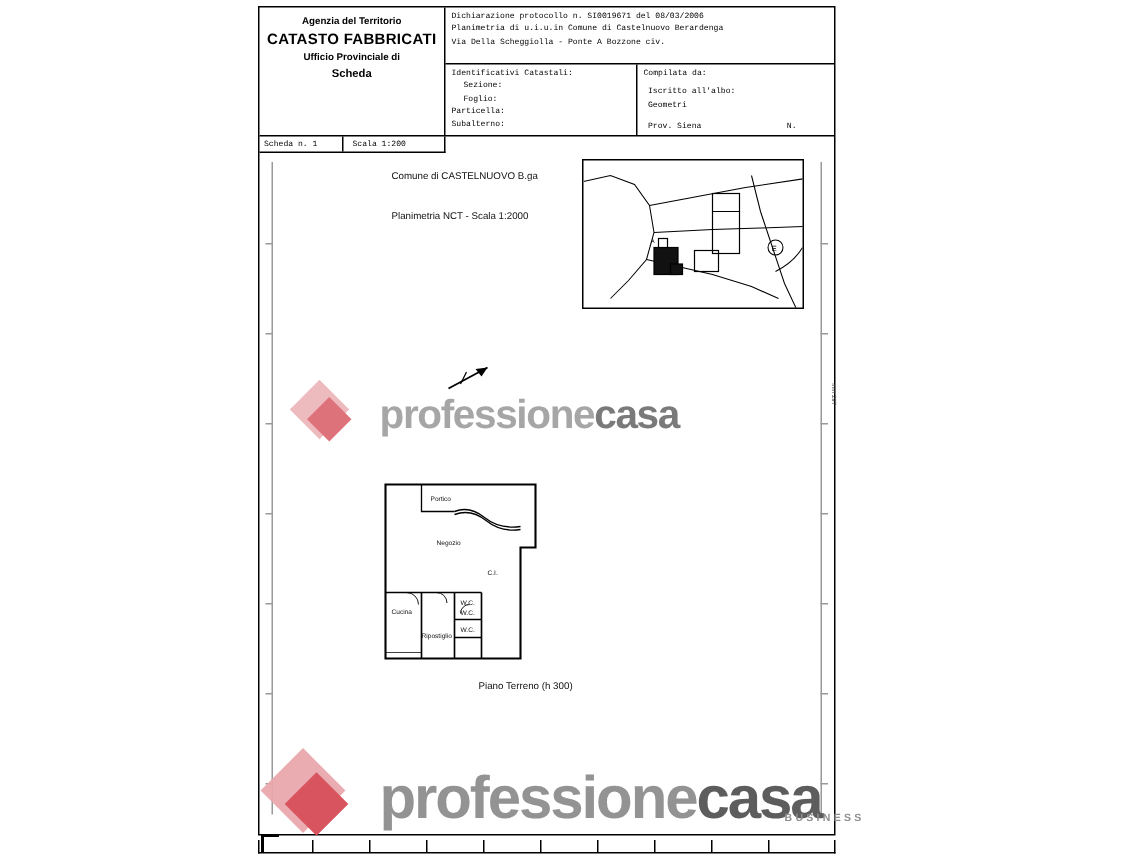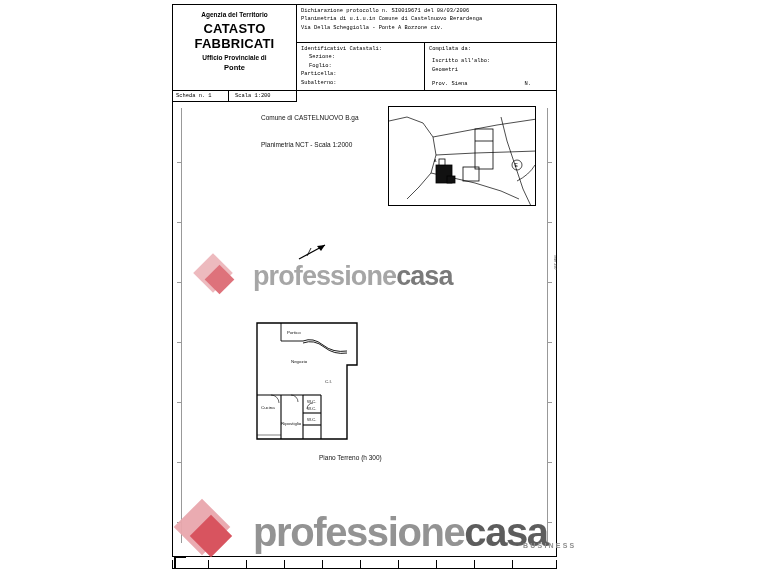--- a/index.html
+++ b/index.html
@@ -43,21 +43,21 @@
     display: flex;
   }
   .hdr-left {
     width: 124px;
     box-sizing: border-box;
     border-right: 1px solid #000;
     text-align: center;
     padding-top: 6px;
   }
   .hdr-left .l1 { font-size: 6.5px; font-weight: bold; color: #000; }
-  .hdr-left .l2 { font-size: 13px; font-weight: bold; letter-spacing: .2px; margin-top: 3px; }
+  .hdr-left .l2 { font-size: 10px; font-weight: bold; letter-spacing: .2px; margin-top: 3px; }
   .hdr-left .l3 { font-size: 6.5px; font-weight: bold; margin-top: 3px; }
   .hdr-left .l4 { font-size: 7.5px; font-weight: bold; margin-top: 2px; }
   .hdr-right {
     flex: 1;
     box-sizing: border-box;
     font-family: "Liberation Mono", monospace;
     font-size: 5.4px;
     line-height: 1.55;
   }
   .hdr-row1 {
@@ -280,21 +280,21 @@
 <div class="page">
 
   <div class="sheet">
 
     <div class="hdr">
 
       <div class="hdr-left">
         <div class="l1">Agenzia del Territorio</div>
         <div class="l2">CATASTO FABBRICATI</div>
         <div class="l3">Ufficio Provinciale di</div>
-        <div class="l4">Ponte</div>
+        <div class="l4">Scheda</div>
       </div>
 
       <div class="hdr-right">
         <div class="hdr-row1">
           <div>Dichiarazione protocollo n. SI0019671 del 08/03/2006</div>
           <div>Planimetria di u.i.u.in Comune di Castelnuovo Berardenga</div>
           <div>Via Della Scheggiolla - Ponte A Bozzone          civ.</div>
         </div>
         <div class="hdr-row2">
           <div class="hdr-cell-a">

